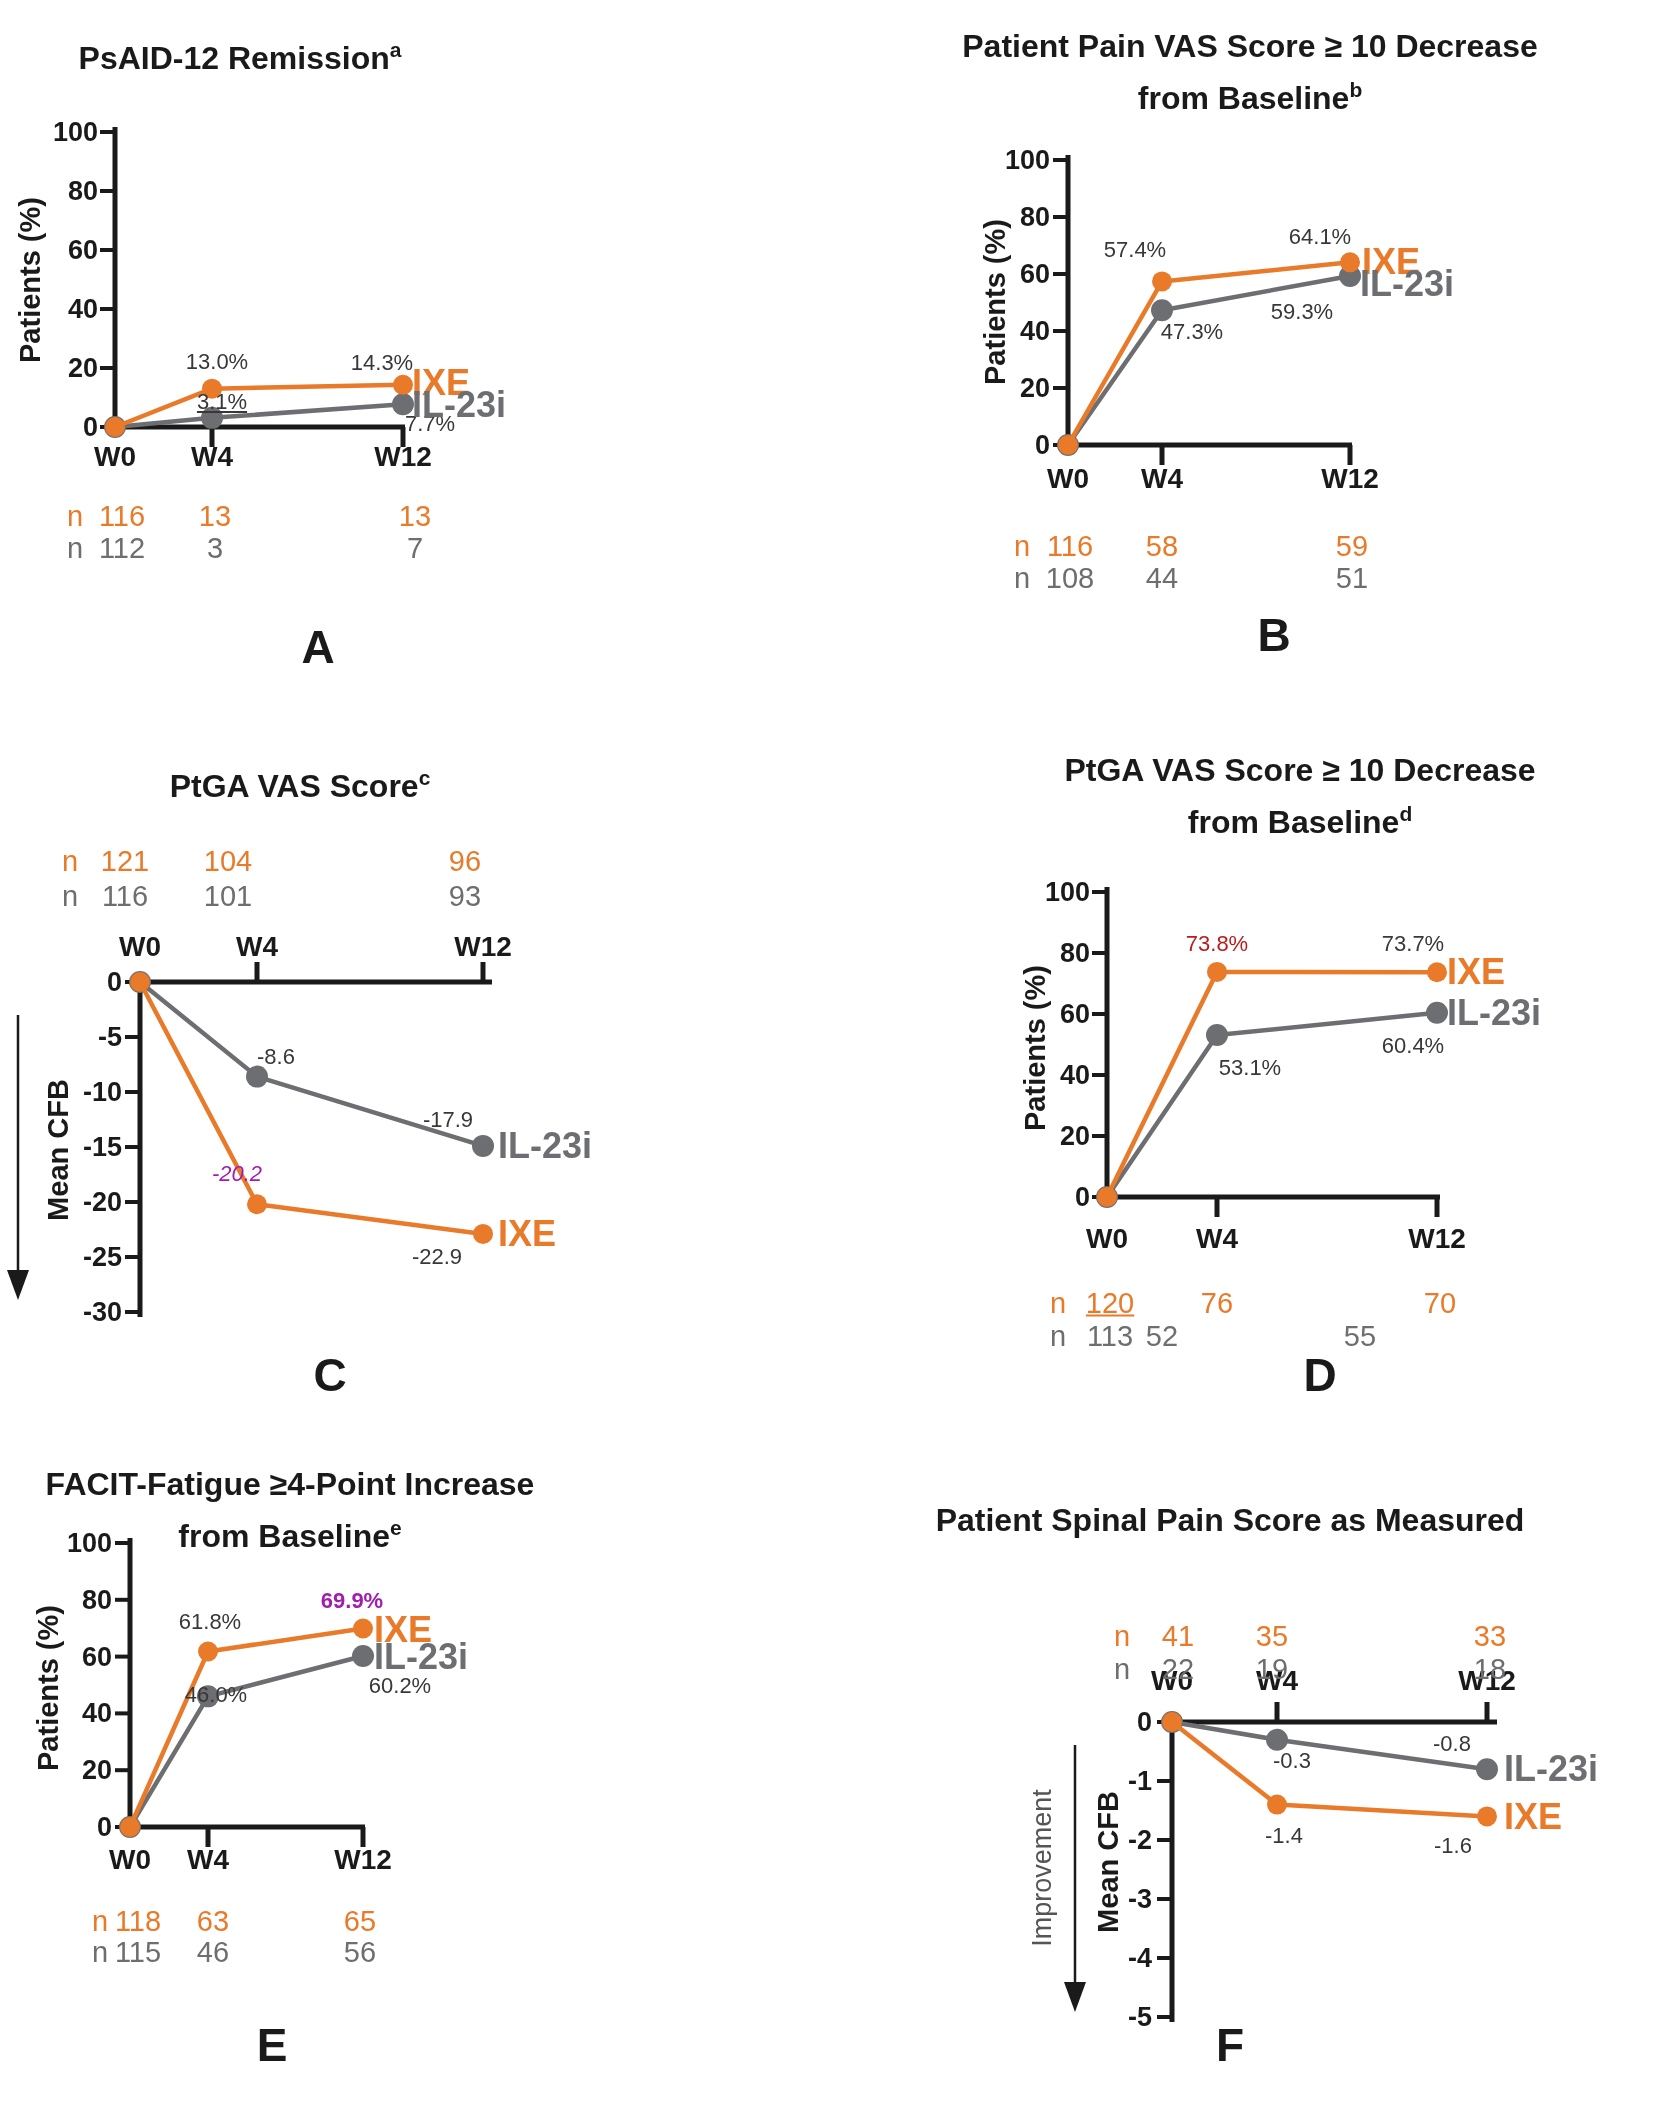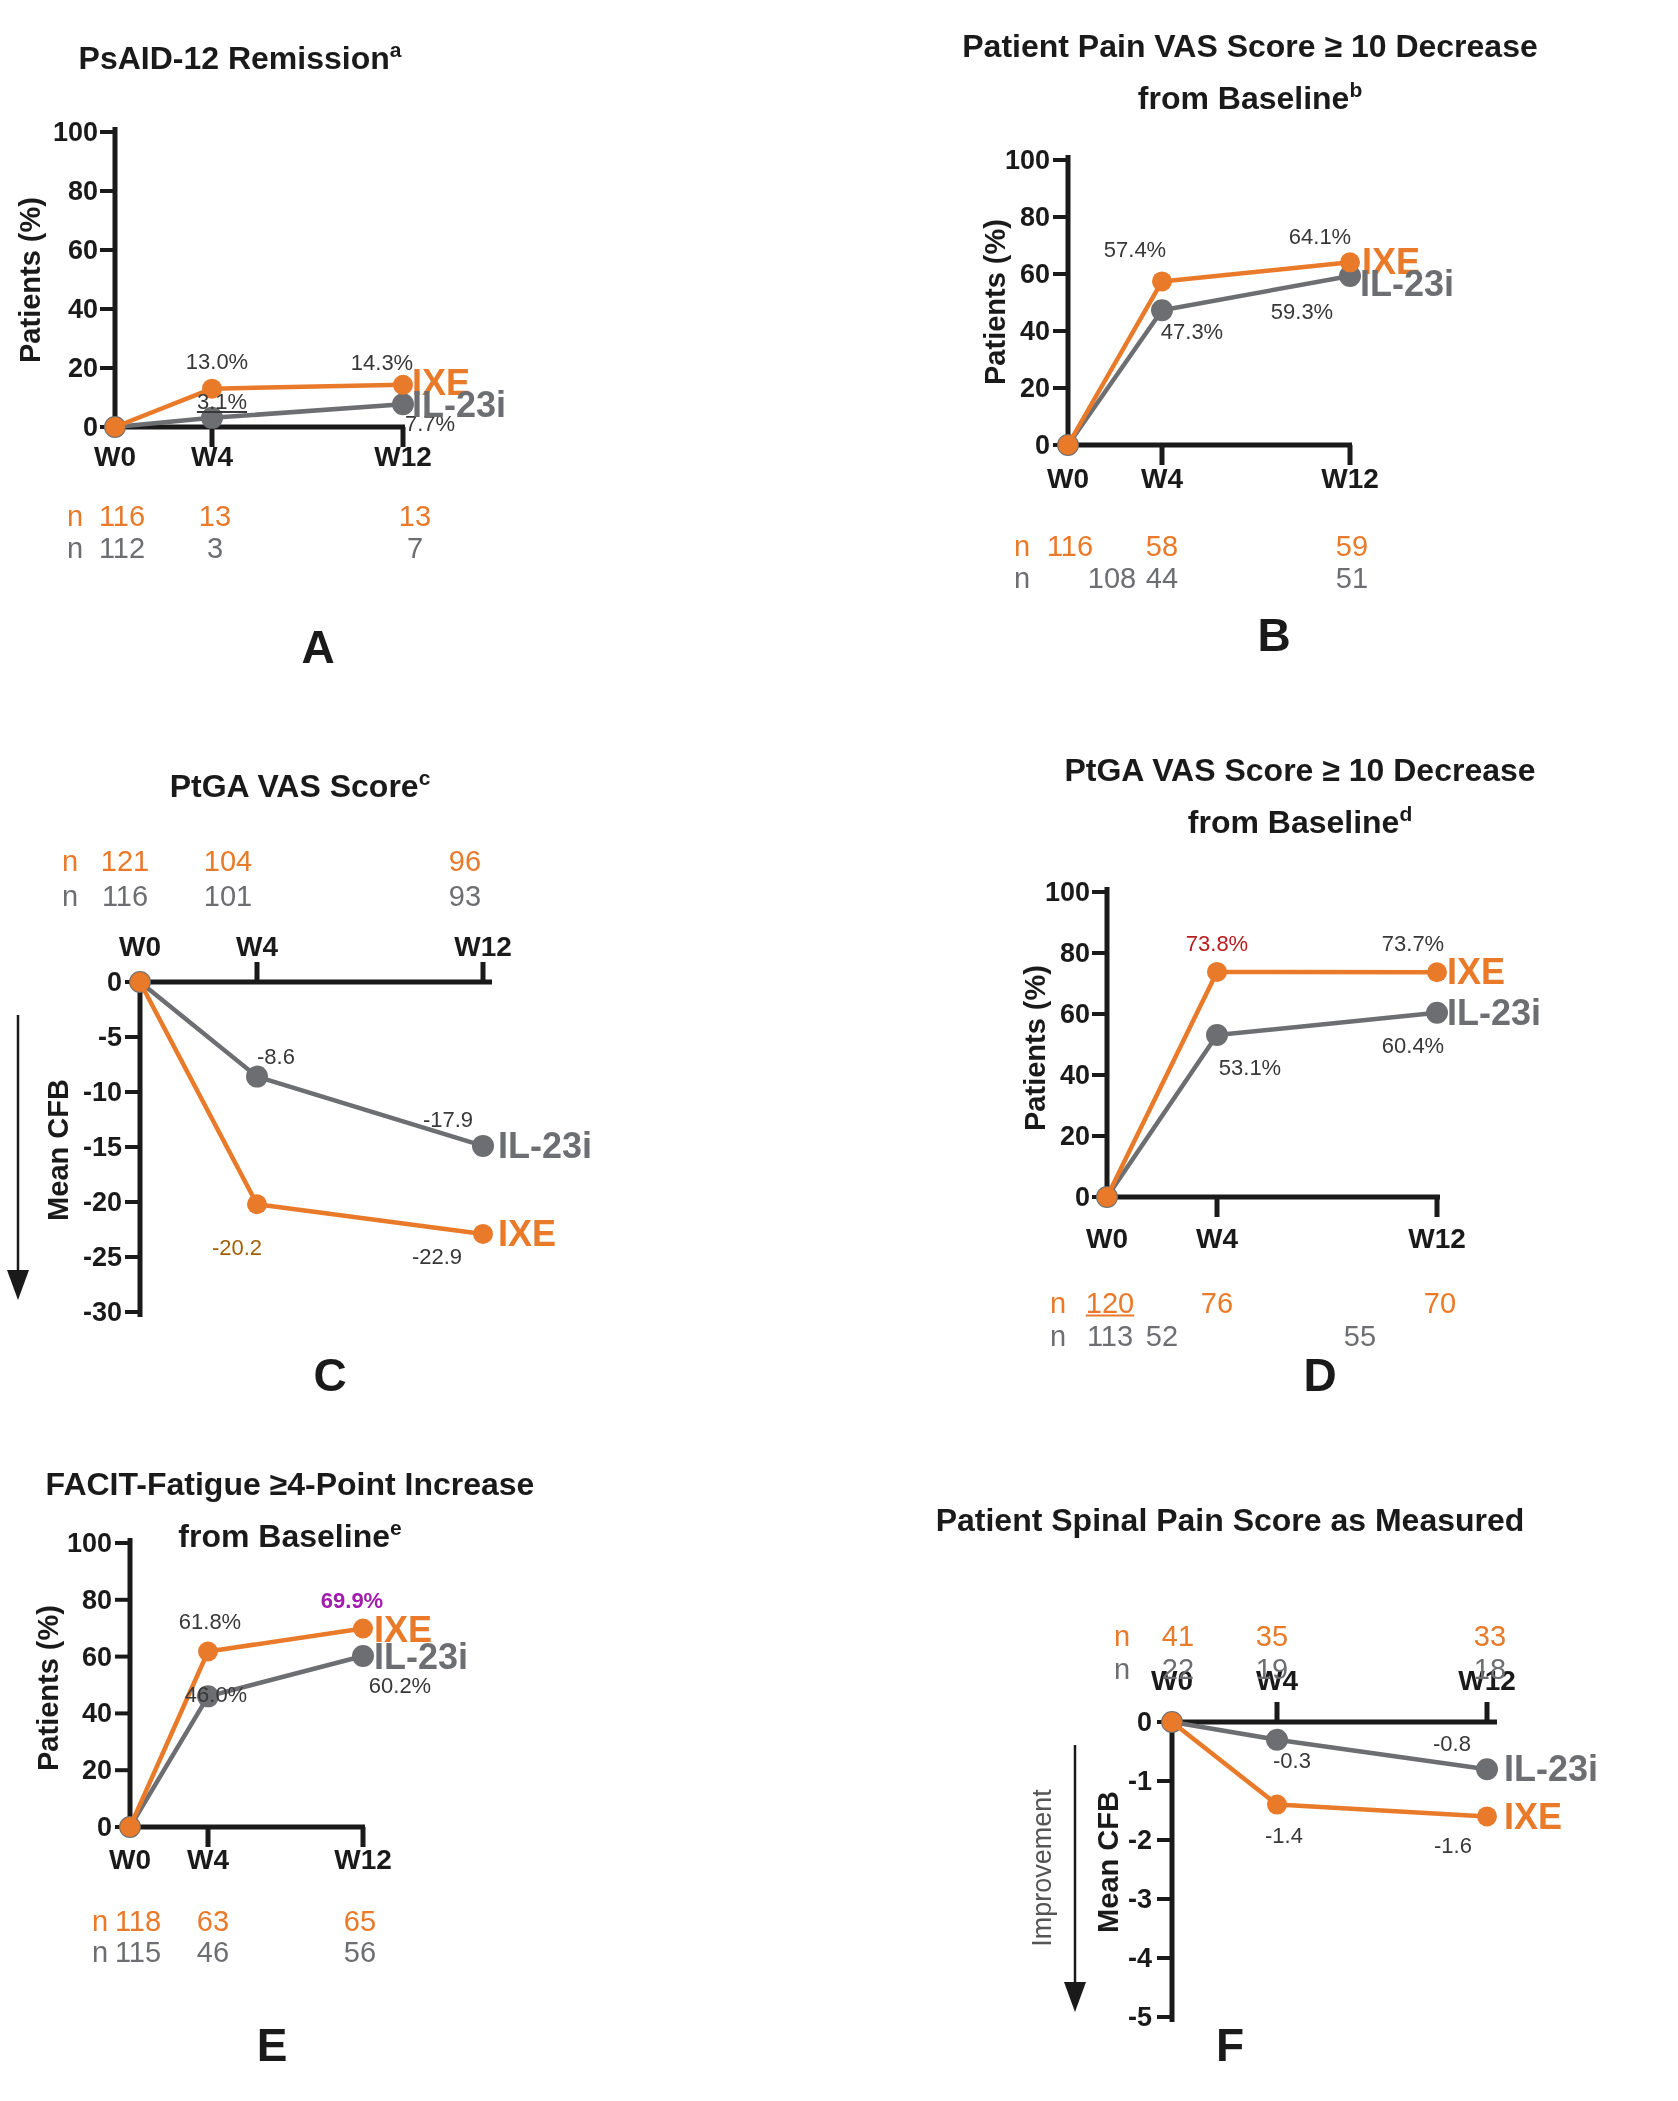--- a/index.html
+++ b/index.html
@@ -252,34 +252,34 @@
     <span class="pl" style="left: 1320px; top: 237px; color: rgb(56, 56, 56);">64.1%</span>
     <span class="leg" style="left: 1362px; top: 262px; color: rgb(232, 122, 42);">IXE</span>
     <span class="nv" style="left: 1022px; top: 546px; color: rgb(232, 122, 42);">n</span>
     <span class="nv" style="left: 1070px; top: 546px; color: rgb(232, 122, 42);">116</span>
     <span class="nv" style="left: 1162px; top: 546px; color: rgb(232, 122, 42);">58</span>
     <span class="nv" style="left: 1352px; top: 546px; color: rgb(232, 122, 42);">59</span>
     <span class="pl" style="left: 1192px; top: 332px; color: rgb(56, 56, 56);">47.3%</span>
     <span class="pl" style="left: 1302px; top: 312px; color: rgb(56, 56, 56);">59.3%</span>
     <span class="leg" style="left: 1360px; top: 284px; color: rgb(109, 110, 113);">IL-23i</span>
     <span class="nv" style="left: 1022px; top: 578px; color: rgb(109, 110, 113);">n</span>
-    <span class="nv" style="left: 1112px; top: 578px; color: rgb(109, 110, 113);">108</span>
+    <span class="nv" style="left: 1070px; top: 578px; color: rgb(109, 110, 113);">108</span>
     <span class="nv" style="left: 1162px; top: 578px; color: rgb(109, 110, 113);">44</span>
     <span class="nv" style="left: 1352px; top: 578px; color: rgb(109, 110, 113);">51</span>
     <span class="yt" style="left: 122px; top: 982px;">0</span>
     <span class="yt" style="left: 122px; top: 1037px;">-5</span>
     <span class="yt" style="left: 122px; top: 1092px;">-10</span>
     <span class="yt" style="left: 122px; top: 1147px;">-15</span>
     <span class="yt" style="left: 122px; top: 1202px;">-20</span>
     <span class="yt" style="left: 122px; top: 1257px;">-25</span>
     <span class="yt" style="left: 122px; top: 1312px;">-30</span>
     <span class="wl" style="left: 140px; top: 947px;">W0</span>
     <span class="wl" style="left: 257px; top: 947px;">W4</span>
     <span class="wl" style="left: 483px; top: 947px;">W12</span>
-    <span class="pl" style="left: 237px; top: 1248px; color: #a16207;">-20.2</span>
+    <span class="pl" style="left: 237px; top: 1174px; color: #a21caf; font-style: italic;">-20.2</span>
     <span class="pl" style="left: 437px; top: 1257px; color: rgb(56, 56, 56);">-22.9</span>
     <span class="leg" style="left: 498px; top: 1234px; color: rgb(232, 122, 42);">IXE</span>
     <span class="nv" style="left: 70px; top: 861px; color: rgb(232, 122, 42);">n</span>
     <span class="nv" style="left: 125px; top: 861px; color: rgb(232, 122, 42);">121</span>
     <span class="nv" style="left: 228px; top: 861px; color: rgb(232, 122, 42);">104</span>
     <span class="nv" style="left: 465px; top: 861px; color: rgb(232, 122, 42);">96</span>
     <span class="pl" style="left: 276px; top: 1057px; color: rgb(56, 56, 56);">-8.6</span>
     <span class="pl" style="left: 448px; top: 1120px; color: rgb(56, 56, 56);">-17.9</span>
     <span class="leg" style="left: 498px; top: 1146px; color: rgb(109, 110, 113);">IL-23i</span>
     <span class="nv" style="left: 70px; top: 896px; color: rgb(109, 110, 113);">n</span>

